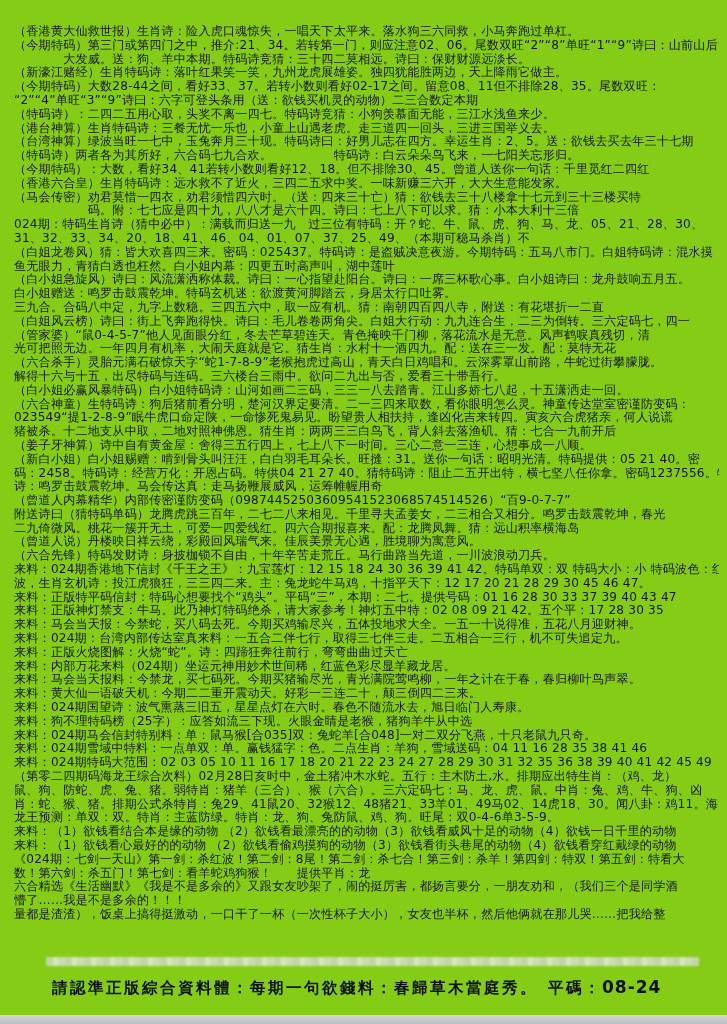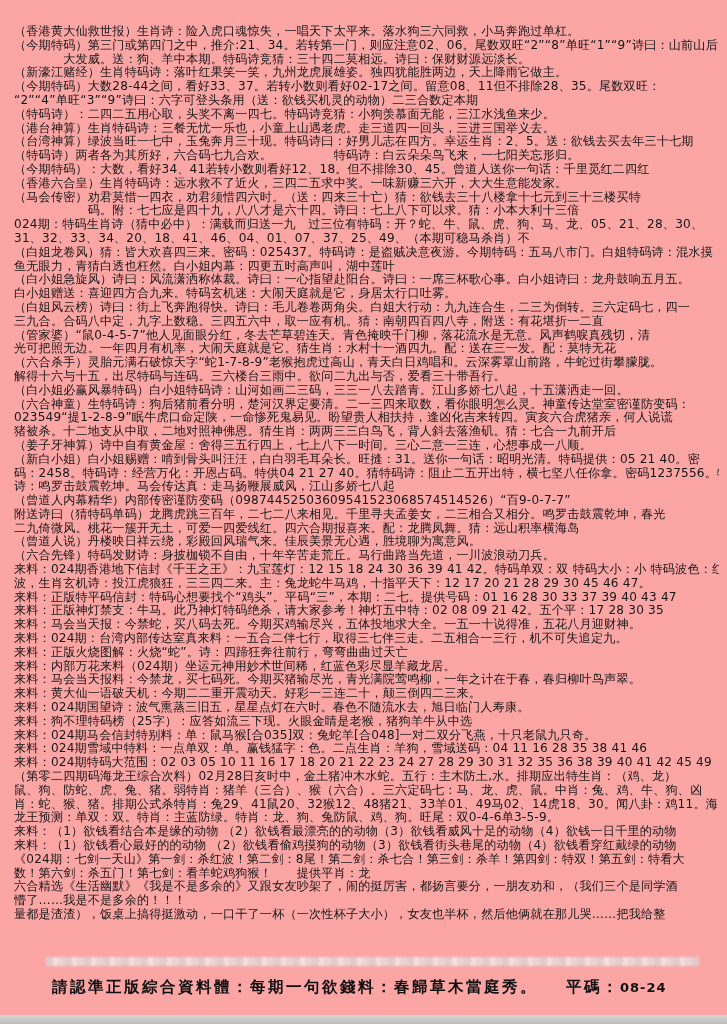--- a/index.html
+++ b/index.html
@@ -1,21 +1,21 @@
 <!DOCTYPE html>
 <html><head>
 <meta charset="utf-8">
 <style>
   html, body { margin: 0; padding: 0; }
   body { background: #e8e8e8; }
   .page {
     position: relative;
     width: 727px;
     height: 1024px;
-    background: #fca5a5;
+    background: #84cc16;
     overflow: hidden;
     font-family: "DejaVu Sans", "Liberation Sans", sans-serif;
   }
   .content {
     position: absolute;
     top: 25px;
     left: 14px;
     right: 8px;
     color: #161616;
   }
@@ -42,22 +42,22 @@
     position: absolute;
     left: 52px;
     top: 975px;
     font-weight: bold;
     font-size: 15.5px;
     line-height: 24px;
     letter-spacing: 2.5px;
     color: #101010;
     white-space: pre;
   }
-  .footer .code-label { margin-left: 28px; }
-  .footer .code-value { letter-spacing: 1px; font-size: 13px; }
+  .footer .code-label { margin-left: 10px; }
+  .footer .code-value { letter-spacing: 1px; font-size: 17px; }
   .bottom-bar {
     position: absolute;
     left: 0; right: 0; bottom: 0;
     height: 9px;
     background: linear-gradient(#d6d6d6, #bdbdbd);
   }
 </style>
 </head>
 <body>
 
@@ -75,35 +75,35 @@
       <div class="line">（特码诗）两者各为其所好，六合码七九合欢。　　　　　特码诗：白云朵朵鸟飞来，一七阳关忘形归。</div>
       <div class="line">（今期特码）：大数，看好34、41若转小数则看好12、18。但不排除30、45。曾道人送你一句话：千里觅红二四红</div>
       <div class="line">（香港六合皇）生肖特码诗：远水救不了近火，三四二五求中奖。一味新赚三六开，大大生意能发家。</div>
       <div class="line">（马会传密）劝君莫惜一四衣，劝君须惜四六时。（送：四来三十亡）猜：欲钱去三十八楼拿十七元到三十三楼买特</div>
       <div class="line">　　　　　　码。附：七七应是四十九，八八才是六十四。诗曰：七上八下可以求。猜：小本大利十三倍</div>
       <div class="line bold">024期：特码生肖诗（猜中必中）：满载而归送一九　过三位有特码：开？蛇、牛、鼠、虎、狗、马、龙、05、21、28、30、</div>
       <div class="line bold">31、32、33、34、20、18、41、46、04、01、07、37、25、49、（本期可稳马杀肖）不</div>
       <div class="line">（白姐龙卷风）猜：皆大欢喜四三来。密码：025437。特码诗：是盗贼决意夜游。今期特码：五马八市门。白姐特码诗：混水摸</div>
       <div class="line">鱼无眼力，青猜白透也枉然。白小姐内幕：四更五时高声叫，湖中莲叶</div>
       <div class="line">（白小姐急旋风）诗曰：风流潇洒称体裁。诗曰：一心指望赴阳台。诗曰：一席三杯歌心事。白小姐诗曰：龙舟鼓响五月五。</div>
-      <div class="line">白小姐赠送：喜迎四方合九来。特码玄机迷：大闹天庭就是它，身居太行口吐雾。</div>
+      <div class="line">白小姐赠送：鸣罗击鼓震乾坤。特码玄机迷：欲渡黄河脚踏云，身居太行口吐雾。</div>
+      <div class="line">三九合。合码八中定，九字上数稳。三四五六中，取一应有机。猜：南朝四百四八寺，附送：有花堪折一二直</div>
       <div class="line">（白姐风云榜）诗曰：街上飞奔跑得快。诗曰：毛儿卷卷两角尖。白姐大行动：九九连合生，二三为倒转。三六定码七，四一</div>
-      <div class="line">三九合。合码八中定，九字上数稳。三四五六中，取一应有机。猜：南朝四百四八寺，附送：有花堪折一二直</div>
       <div class="line">（管家婆）“鼠0-4-5-7”他人见面眼分红，冬去芒草碧连天。青色掩映千门柳，落花流水是无意。风声鹤唳真残切，清</div>
       <div class="line">光可把照无边。一年四月有机率，大闹天庭就是它。猜生肖：水村十一酒四九。配：送在三一发。配：莫特无花</div>
       <div class="line">（六合杀手）灵胎元满石破惊天字“蛇1-7-8-9”老猴抱虎过高山，青天白日鸡唱和。云深雾罩山前路，牛蛇过街攀朦胧。</div>
       <div class="line">解得十六与十五，出尽特码与连码。三六楼台三雨中。欲问二九出与否，爱看三十带吾行。</div>
       <div class="line">（白小姐必赢风暴特码）白小姐特码诗：山河如画二三码，三三一八去踏青。江山多娇七八起，十五潇洒走一回。</div>
       <div class="line">（六合神童）生特码诗：狗后猪前看分明，楚河汉界定要清。二一三四来取数，看你眼明怎么灵。神童传达堂室密谨防变码：</div>
       <div class="line">023549“提1-2-8-9”眠牛虎口命定陕，一命惨死鬼易见。盼望贵人相扶持，逢凶化吉来转四。寅亥六合虎猪亲，何人说谎</div>
       <div class="line">猪被杀。十二地支从中取，二地对照神佛恩。猜生肖：两两三三白鸟飞，背人斜去落渔矶。猜：七合一九前开后</div>
       <div class="line">（姜子牙神算）诗中自有黄金屋：舍得三五行四上，七上八下一时间。三心二意一三连，心想事成一八顺。</div>
       <div class="line">（新白小姐）白小姐赐赠：啃到骨头叫汪汪，白白羽毛耳朵长。旺摓：31。送你一句话：昭明光清。特码提供：05 21 40。密</div>
       <div class="line">码：2458。特码诗：经营万化：开恩占码。特供04 21 27 40。猜特码诗：阻止二五开出特，横七坚八任你拿。密码1237556。特码</div>
-      <div class="line">诗：鸣罗击鼓震乾坤。马会传达真：走马扬鞭展威风，江山多娇七八起</div>
+      <div class="line">诗：鸣罗击鼓震乾坤。马会传达真：走马扬鞭展威风，运筹帷幄用奇</div>
       <div class="line">（曾道人内幕精华）内部传密谨防变码（09874452503609541523068574514526）“百9-0-7-7”</div>
       <div class="line">附送诗曰（猜特码单码）龙腾虎跳三百年，二七二八来相见。千里寻夫孟姜女，二三相合又相分。鸣罗击鼓震乾坤，春光</div>
       <div class="line">二九倚微风。桃花一簇开无土，可爱一四爱线红。四六合期报喜来。配：龙腾凤舞。猜：远山积率横海岛</div>
       <div class="line">（曾道人说）丹楼映日祥云绕，彩殿回风瑞气来。佳辰美景无心遇，胜境聊为寓意风。</div>
       <div class="line">（六合先锋）特码发财诗：身披枷锁不自由，十年辛苦走荒丘。马行曲路当先道，一川波浪动刀兵。</div>
       <div class="line">来料：024期香港地下信封《千王之王》：九宝莲灯：12 15 18 24 30 36 39 41 42。特码单双：双 特码大小：小 特码波色：红</div>
       <div class="line">波，生肖玄机诗：投江虎狼狂，三三四二来。主：兔龙蛇牛马鸡，十指平天下：12 17 20 21 28 29 30 45 46 47。</div>
       <div class="line">来料：正版特平码信封：特码心想要找个“鸡头”。平码“三”，本期：二七。提供号码：01 16 28 30 33 37 39 40 43 47</div>
       <div class="line">来料：正版神灯禁支：牛马。此乃神灯特码绝杀，请大家参考！神灯五中特：02 08 09 21 42。五个平：17 28 30 35</div>
       <div class="line">来料：马会当天报：今禁蛇，买八码去死。今期买鸡输尽兴，五体投地求大全。一五一十说得准，五花八月迎财神。</div>

